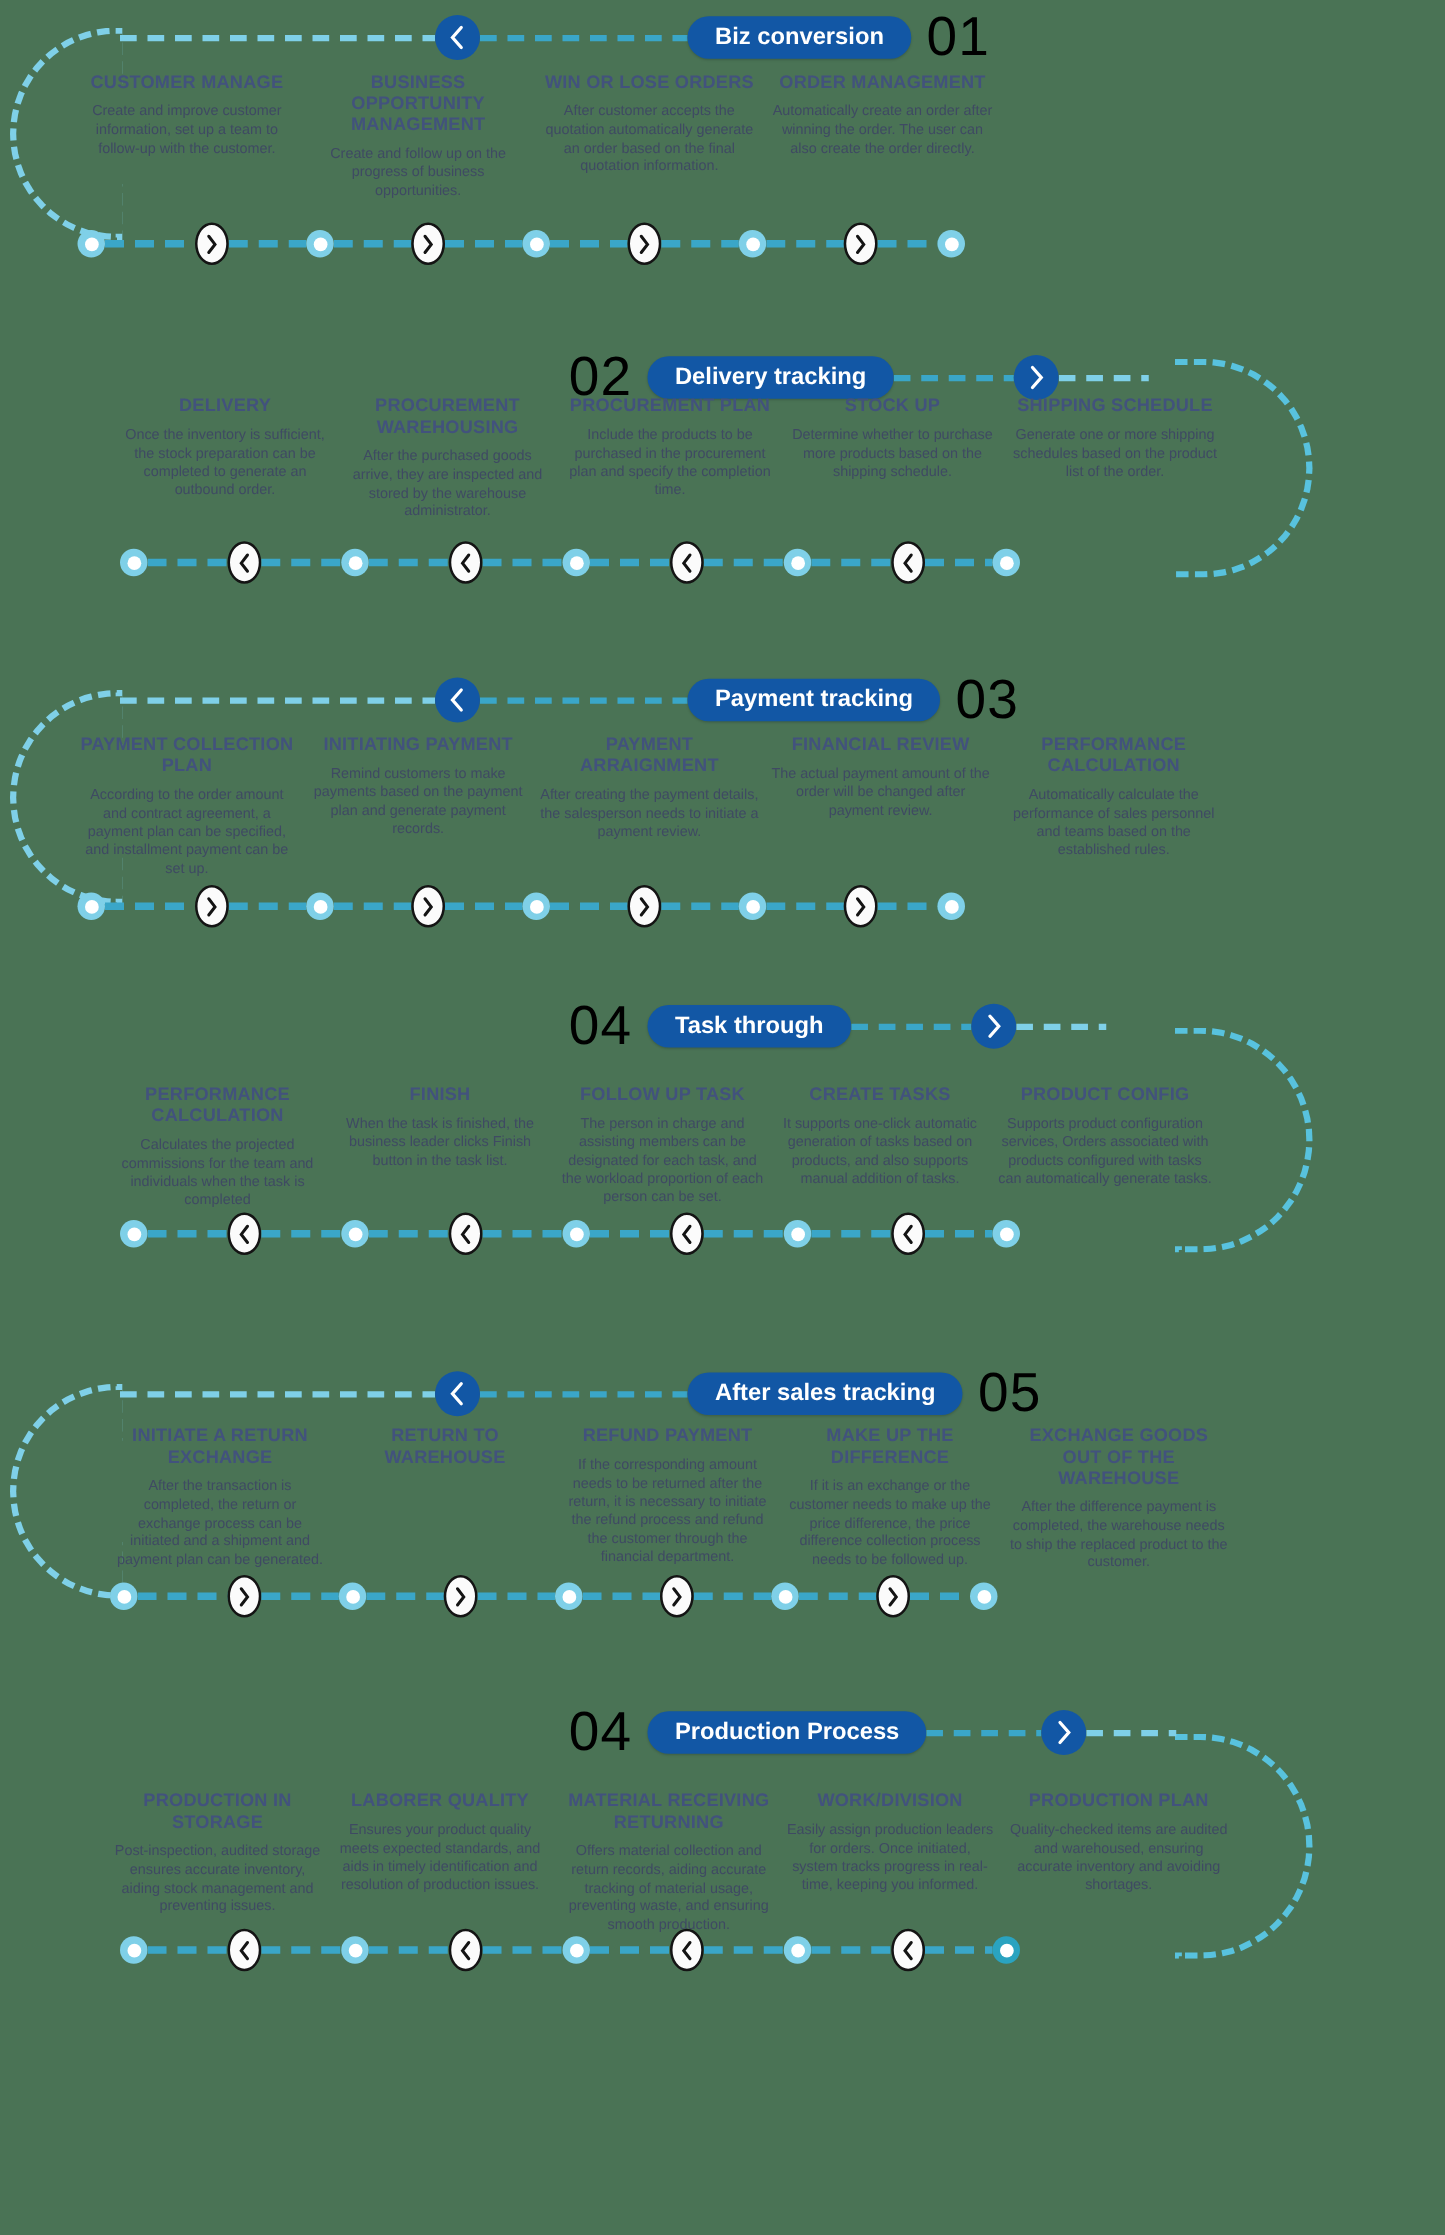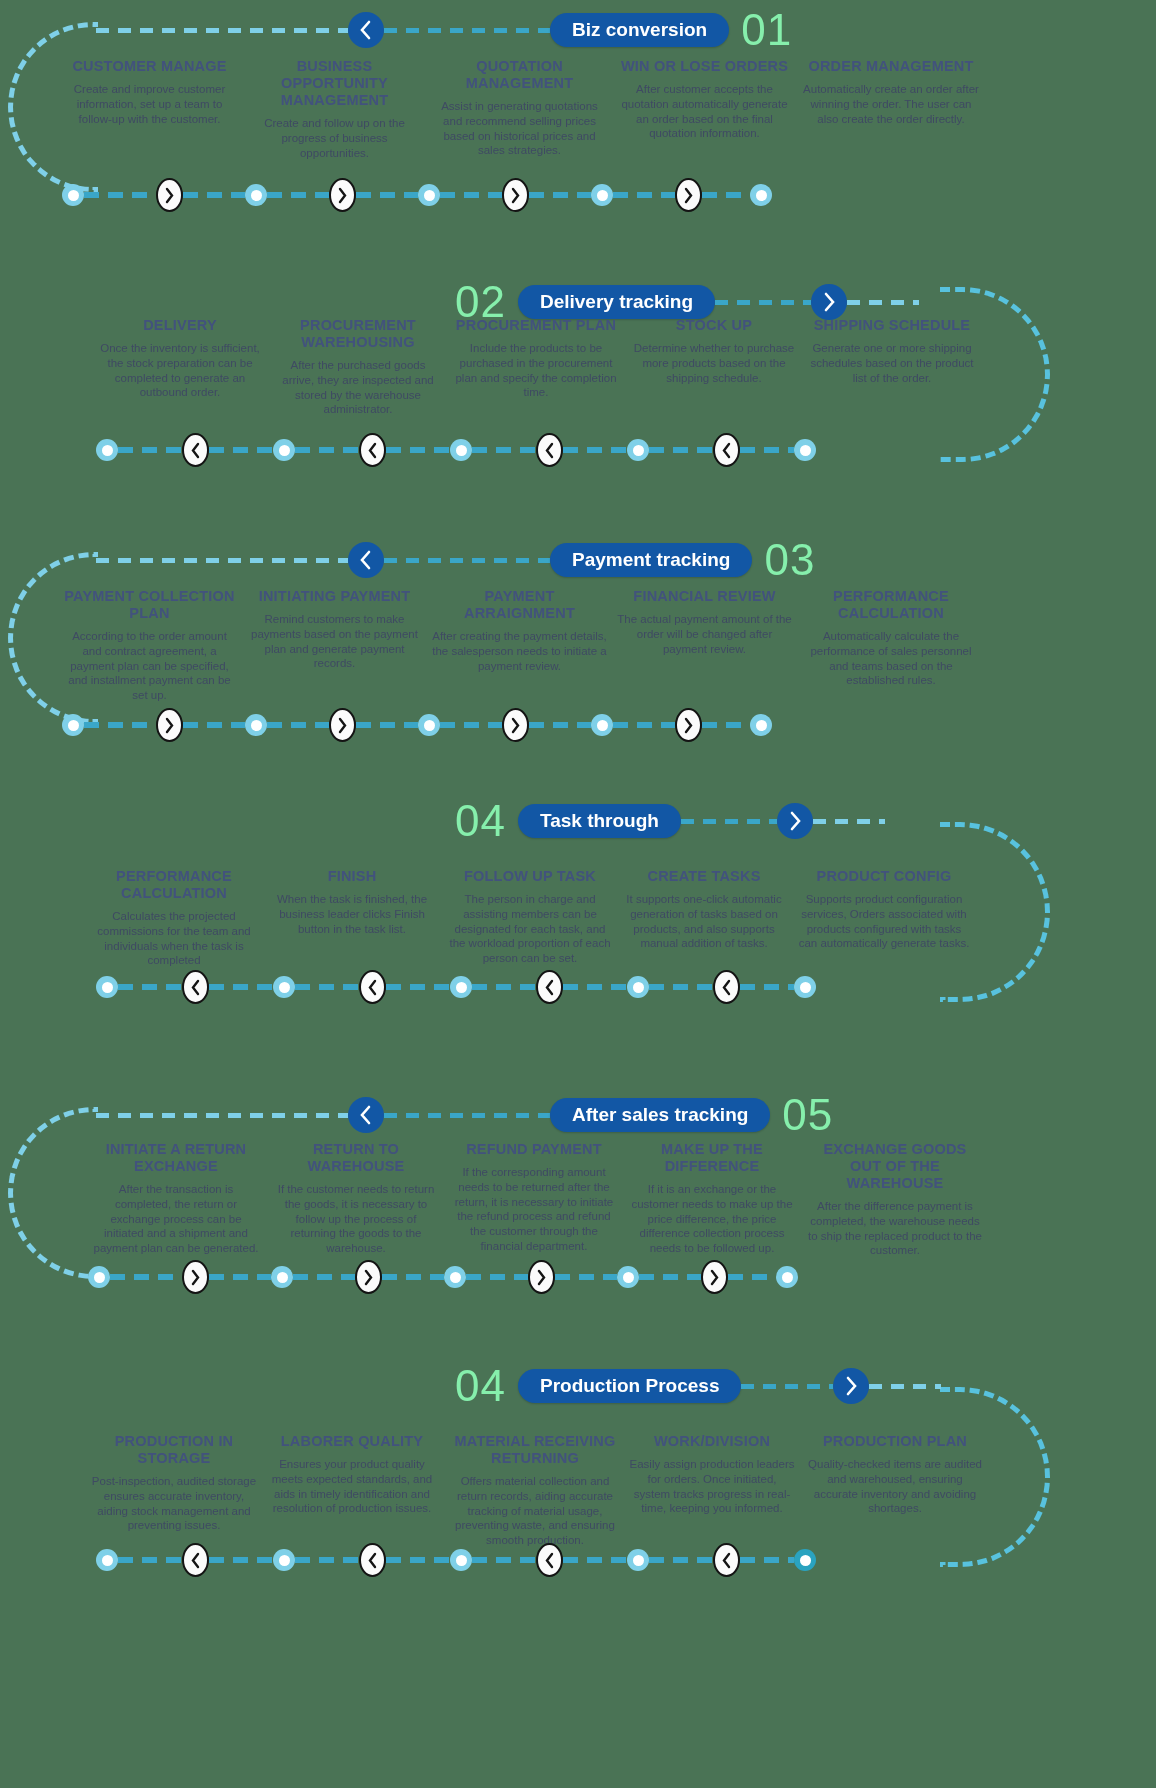--- a/index.html
+++ b/index.html
@@ -11,21 +11,21 @@
     overflow: hidden;
   }
   #root { position: relative; width: 1156px; height: 1788px; }
 
   
   .section { position: absolute; left: 0; width: 1156px; }
 
   
   .hdr { position: absolute; height: 42px; display: flex; align-items: center; }
   .num {
-    color: #86efac; font-size: 44px; font-weight: 400; letter-spacing: 1px;
+    color: #000000; font-size: 44px; font-weight: 400; letter-spacing: 1px;
     font-family: "Liberation Sans", sans-serif; line-height: 1;
   }
   .pill {
     background: #1257a5; color: #ffffff; border-radius: 21px;
     padding: 0 22px; height: 34px; display: flex; align-items: center;
     font-size: 19px; font-weight: bold; white-space: nowrap;
     box-shadow: 0 1px 2px rgba(0,0,0,.18);
   }
   .dash-run { height: 5px; background-image: linear-gradient(to right,#3aa6c8 0 60%, transparent 60% 100%);
     background-size: 22px 5px; background-repeat: repeat-x; }
@@ -92,24 +92,20 @@
     <div class="cards" style="left:62px;top:58px;width:1060px">
       <div class="card" style="width:175px">
         <h4>CUSTOMER MANAGE</h4>
         <p>Create and improve customer information, set up a team to follow-up with the customer.</p>
       </div>
       <div class="card" style="width:175px;margin-left:10px">
         <h4>BUSINESS OPPORTUNITY MANAGEMENT</h4>
         <p>Create and follow up on the progress of business opportunities.</p>
       </div>
       <div class="card" style="width:175px;margin-left:10px">
-        <h4>QUOTATION MANAGEMENT</h4>
-        <p>Assist in generating quotations and recommend selling prices based on historical prices and sales strategies.</p>
-      </div>
-      <div class="card" style="width:175px;margin-left:10px">
         <h4>WIN OR LOSE ORDERS</h4>
         <p>After customer accepts the quotation automatically generate an order based on the final quotation information.</p>
       </div>
       <div class="card" style="width:178px;margin-left:10px">
         <h4>ORDER MANAGEMENT</h4>
         <p>Automatically create an order after winning the order. The user can also create the order directly.</p>
       </div>
     </div>
 
     <div class="tl" style="left:62px;top:178px;width:780px">
@@ -429,21 +425,20 @@
       <div class="num" style="margin-left:12px">05</div>
     </div>
 
     <div class="cards" style="left:90px;top:56px;width:1060px">
       <div class="card" style="width:172px">
         <h4>INITIATE A RETURN EXCHANGE</h4>
         <p>After the transaction is completed, the return or exchange process can be initiated and a shipment and payment plan can be generated.</p>
       </div>
       <div class="card" style="width:168px;margin-left:10px">
         <h4>RETURN TO WAREHOUSE</h4>
-        <p>If the customer needs to return the goods, it is necessary to follow up the process of returning the goods to the warehouse.</p>
       </div>
       <div class="card" style="width:168px;margin-left:10px">
         <h4>REFUND PAYMENT</h4>
         <p>If the corresponding amount needs to be returned after the return, it is necessary to initiate the refund process and refund the customer through the financial department.</p>
       </div>
       <div class="card" style="width:168px;margin-left:10px">
         <h4>MAKE UP THE DIFFERENCE</h4>
         <p>If it is an exchange or the customer needs to make up the price difference, the price difference collection process needs to be followed up.</p>
       </div>
       <div class="card" style="width:178px;margin-left:10px">

